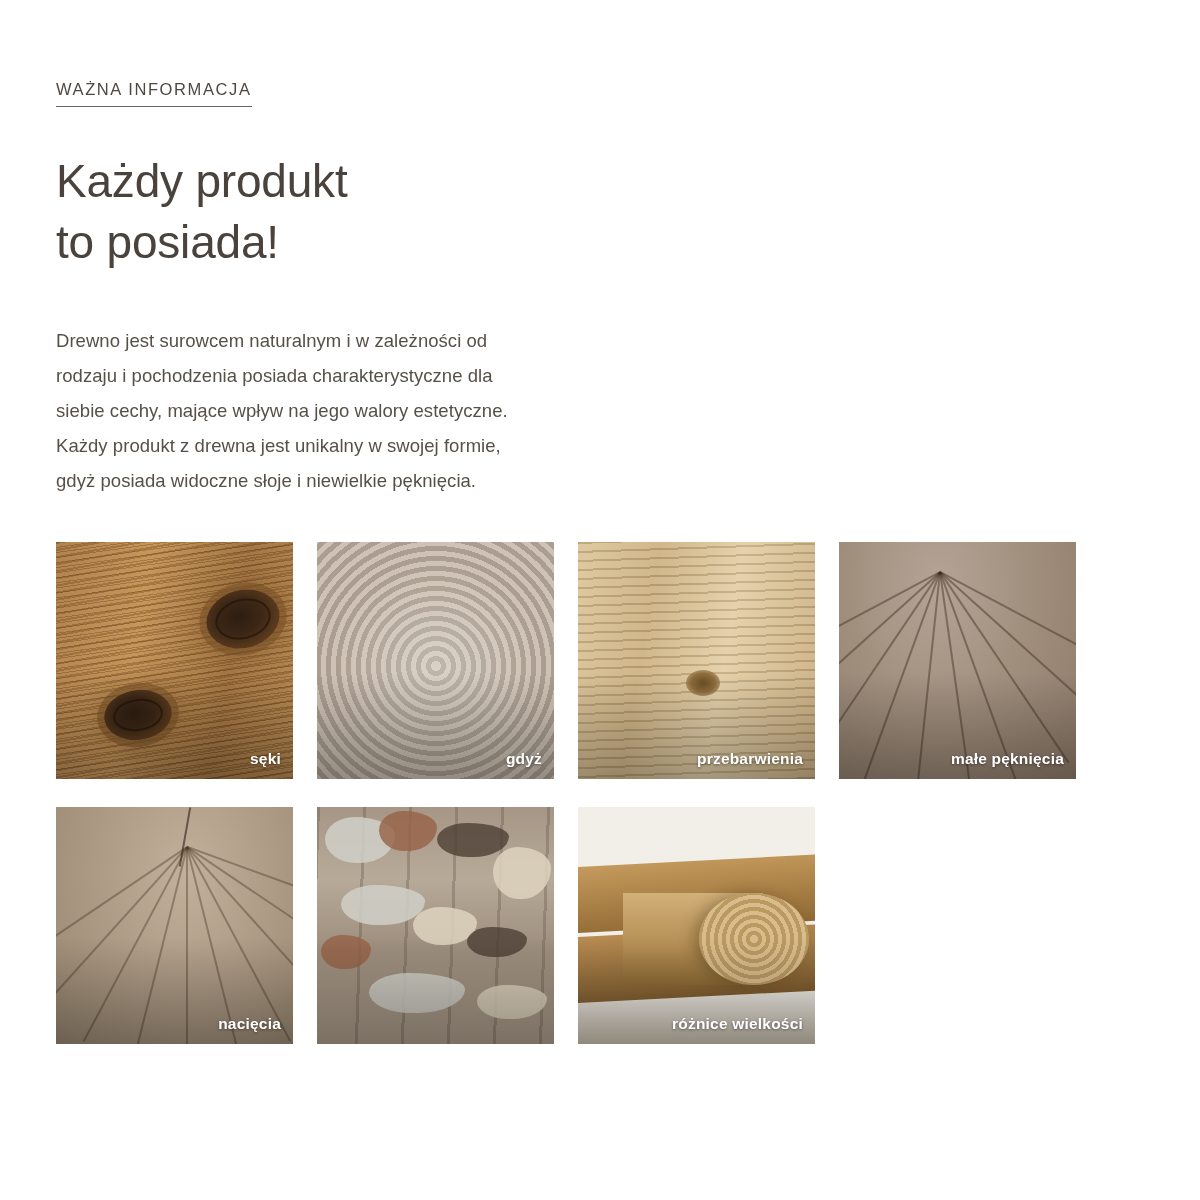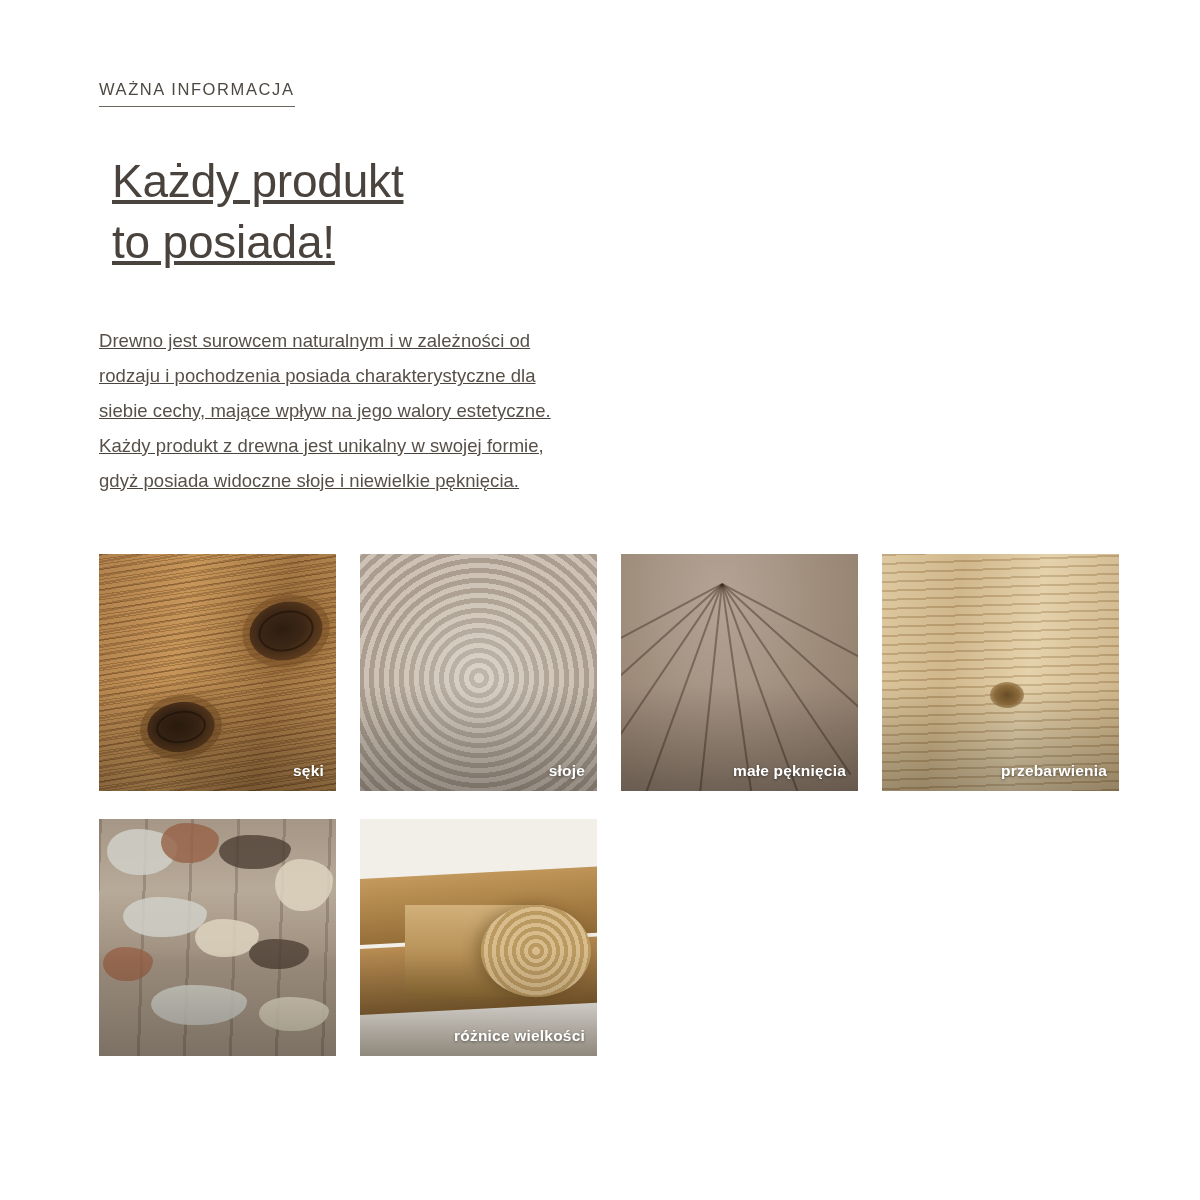--- a/index.html
+++ b/index.html
@@ -13,22 +13,21 @@
     background: #ffffff;
     font-family: "Liberation Sans", sans-serif;
     color: #4a443f;
     overflow: hidden;
   }
 
   .page {
     position: relative;
     width: 1200px;
     height: 957px;
-    padding: 80px 84px 0 99px;
-    text-decoration: underline;
+    padding: 80px 84px 0 56px;
   }
 
   
   .eyebrow {
     display: inline-block;
     font-size: 16.5px;
     letter-spacing: 1.6px;
     color: #4e4842;
     padding-bottom: 7px;
     border-bottom: 1.5px solid #6d665f;
@@ -38,27 +37,27 @@
   
   .headline {
     font-size: 46px;
     line-height: 1.32;
     font-weight: 400;
     color: #4a433d;
     letter-spacing: -0.2px;
     margin-bottom: 52px;
     max-width: 600px;
   }
-  .headline .line { display: block; margin-left: 13px; }
+  .headline .line { display: block; }
 
   
   .columns {
     display: flex;
     gap: 116px;
-    margin-bottom: 56px;
+    margin-bottom: 44px;
   }
   .col {
     font-size: 18.5px;
     line-height: 1.88;
     color: #575049;
     letter-spacing: 0.05px;
   }
   .col.left { width: 480px; }
   .col.right { width: 452px; }
 
@@ -302,48 +301,65 @@
       <div class="vig"></div>
       <div class="caption">sęki</div>
     </div>
 
 
     <div class="tile">
       <div class="tex t3">
         <div class="rings"></div>
       </div>
       <div class="vig"></div>
-      <div class="caption">słoje</div>
+      <div class="caption">gdyż</div>
+    </div>
+
+    <div class="tile">
+      <div class="tex t4">
+        <div class="t4-spot"></div>
+      </div>
+      <div class="vig"></div>
+      <div class="caption">przebarwienia</div>
     </div>
 
     <div class="tile">
       <div class="tex t5">
         <div class="ray" style="transform:rotate(-62deg)"></div>
         <div class="ray" style="transform:rotate(-48deg)"></div>
         <div class="ray" style="transform:rotate(-34deg)"></div>
         <div class="ray" style="transform:rotate(-20deg)"></div>
         <div class="ray" style="transform:rotate(-8deg)"></div>
         <div class="ray" style="transform:rotate(6deg)"></div>
         <div class="ray" style="transform:rotate(20deg)"></div>
         <div class="ray" style="transform:rotate(34deg)"></div>
         <div class="ray" style="transform:rotate(48deg)"></div>
         <div class="ray" style="transform:rotate(62deg)"></div>
       </div>
       <div class="vig"></div>
       <div class="caption">małe pęknięcia</div>
     </div>
 
     <div class="tile">
-      <div class="tex t4">
-        <div class="t4-spot"></div>
-      </div>
-      <div class="vig"></div>
-      <div class="caption">przebarwienia</div>
-    </div>
-
+      <div class="tex t6">
+        <div class="ray6" style="transform:rotate(-70deg)"></div>
+        <div class="ray6" style="transform:rotate(-56deg)"></div>
+        <div class="ray6" style="transform:rotate(-42deg)"></div>
+        <div class="ray6" style="transform:rotate(-28deg)"></div>
+        <div class="ray6" style="transform:rotate(-14deg)"></div>
+        <div class="ray6" style="transform:rotate(0deg)"></div>
+        <div class="ray6" style="transform:rotate(14deg)"></div>
+        <div class="ray6" style="transform:rotate(28deg)"></div>
+        <div class="ray6" style="transform:rotate(42deg)"></div>
+        <div class="ray6" style="transform:rotate(56deg)"></div>
+        <div class="crack" style="left:128px;top:0px;width:2px;height:60px;background:rgba(45,33,22,0.6);transform:rotate(10deg)"></div>
+      </div>
+      <div class="vig"></div>
+      <div class="caption">nacięcia</div>
+    </div>
 
     <div class="tile">
       <div class="tex t7">
         <div class="paint p-grey" style="left:8px;top:10px;width:70px;height:46px;"></div>
         <div class="paint p-rust" style="left:62px;top:4px;width:58px;height:40px;"></div>
         <div class="paint p-dark" style="left:120px;top:16px;width:72px;height:34px;"></div>
         <div class="paint p-cream" style="left:176px;top:40px;width:58px;height:52px;"></div>
         <div class="paint p-grey" style="left:24px;top:78px;width:84px;height:40px;"></div>
         <div class="paint p-rust" style="left:4px;top:128px;width:50px;height:34px;"></div>
         <div class="paint p-cream" style="left:96px;top:100px;width:64px;height:38px;"></div>

